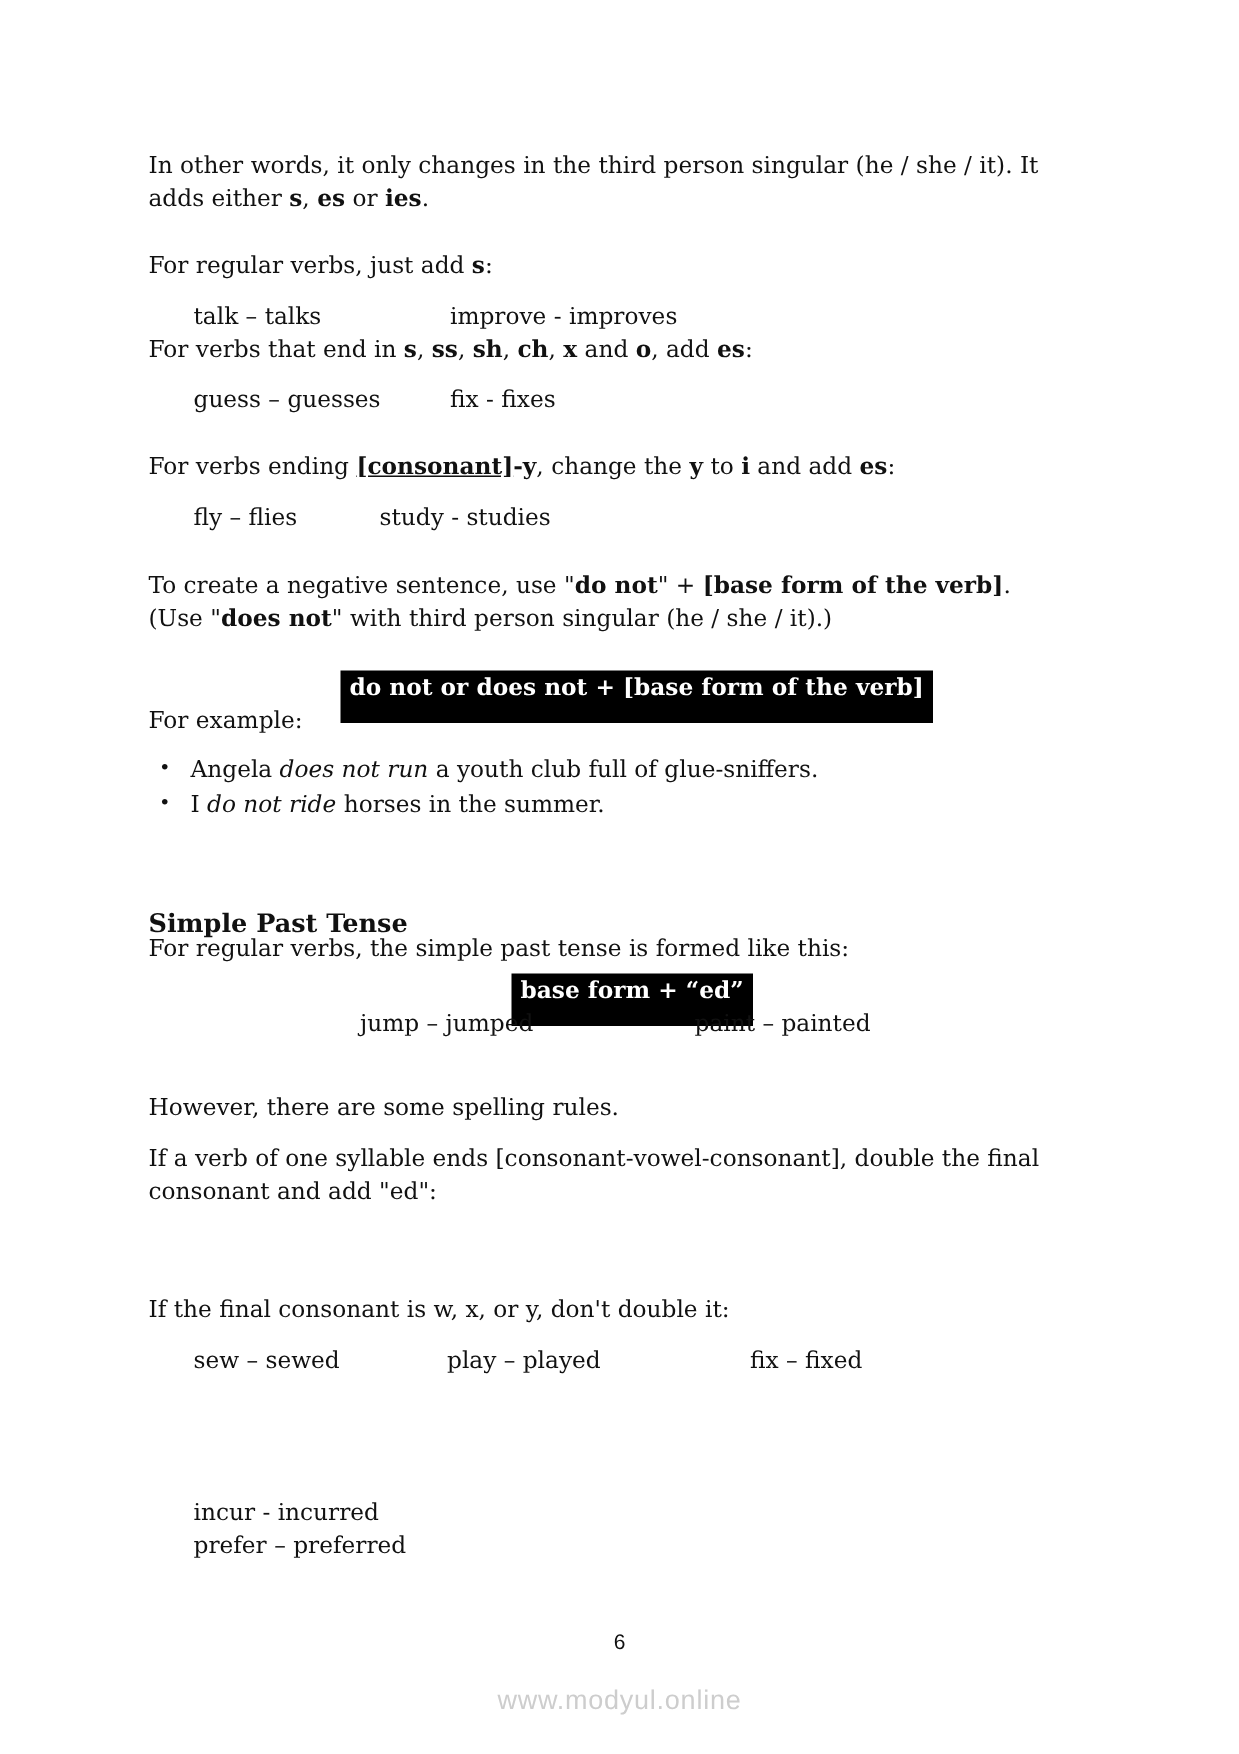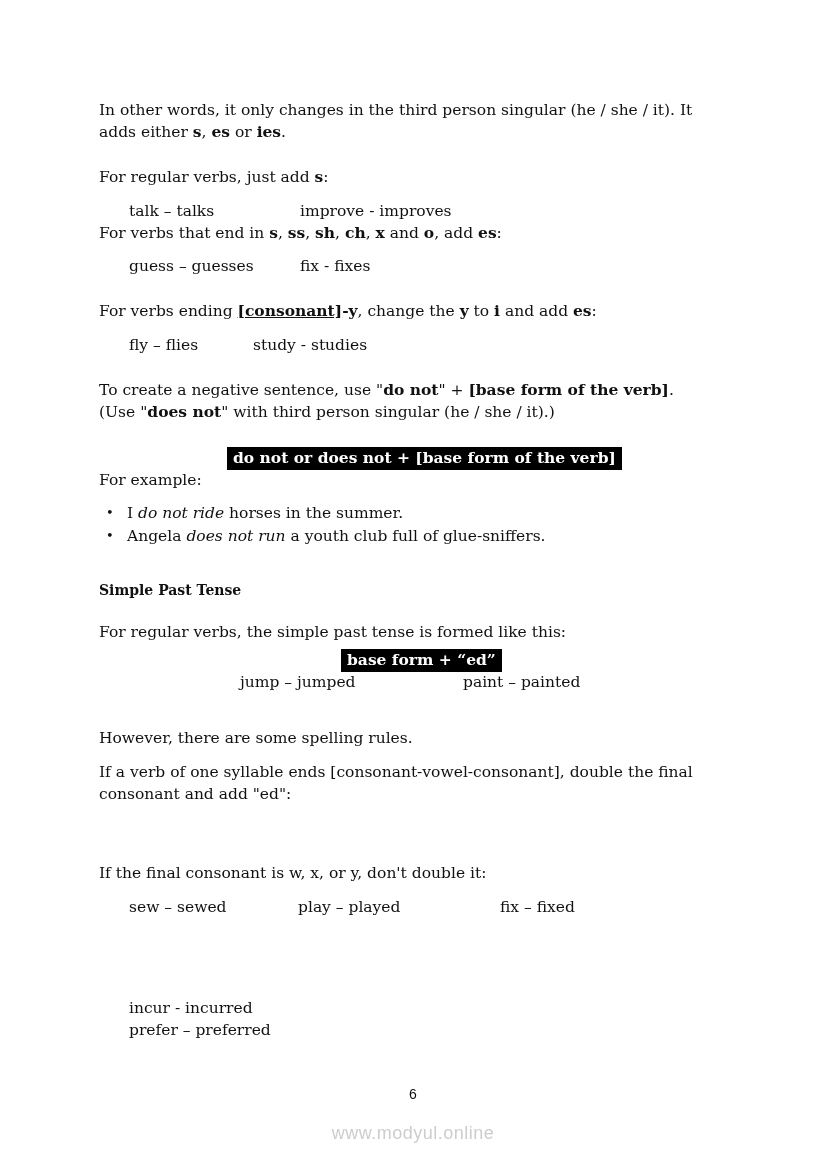--- a/index.html
+++ b/index.html
@@ -21,21 +21,21 @@
   .u { text-decoration:underline; }
   .heading { font-weight:bold; }
   .row { position:absolute; left:99px; width:632px; height:22px; }
   .row > span { position:absolute; top:0; white-space:nowrap; }
   .rule-box {
     position:absolute;
     background:#000000;
     color:#ffffff;
     font-weight:bold;
     line-height:20px;
-    padding:1px 6px 2px 6px;
+    padding:1px 6px 14px 6px;
     white-space:nowrap;
   }
   .bullets { list-style:none; }
   .bullets li { position:relative; padding-left:28px; line-height:23px; }
   .bullets li::before {
     content:"\2022";
     position:absolute;
     left:7px; top:-1px;
     font-size:13px;
   }
@@ -83,25 +83,25 @@
     <span style="left:154px">study - studies</span>
   </div>
 
   <p class="block" style="top:379px"><span>To create a negative sentence, use "</span><span class="b">do not</span><span>" + </span><span class="b">[base form of the verb]</span><span>.</span><br><span>(Use "</span><span class="b">does not</span><span>" with third person singular (he / she / it).)</span></p>
 
   <div class="rule-box" style="top:447px; left:227px">do not or does not + [base form of the verb]</div>
 
   <p class="block" style="top:469px">For example:</p>
 
   <ul class="bullets block" style="top:502px">
+    <li><span>Angela </span><span class="i">does not run</span><span> a youth club full of glue-sniffers.</span></li>
     <li><span>I </span><span class="i">do not ride</span><span> horses in the summer.</span></li>
-    <li><span>Angela </span><span class="i">does not run</span><span> a youth club full of glue-sniffers.</span></li>
   </ul>
 
-  <h2 class="block heading" style="top:579px; font-size:14px">Simple Past Tense</h2>
+  <h2 class="block heading" style="top:605px; font-size:17px">Simple Past Tense</h2>
 
   <p class="block" style="top:621px">For regular verbs, the simple past tense is formed like this:</p>
 
   <div class="rule-box" style="top:649px; left:341px">base form + “ed”</div>
 
   <div class="row" style="top:671px">
     <span style="left:141px">jump – jumped</span>
     <span style="left:364px">paint – painted</span>
   </div>
 

